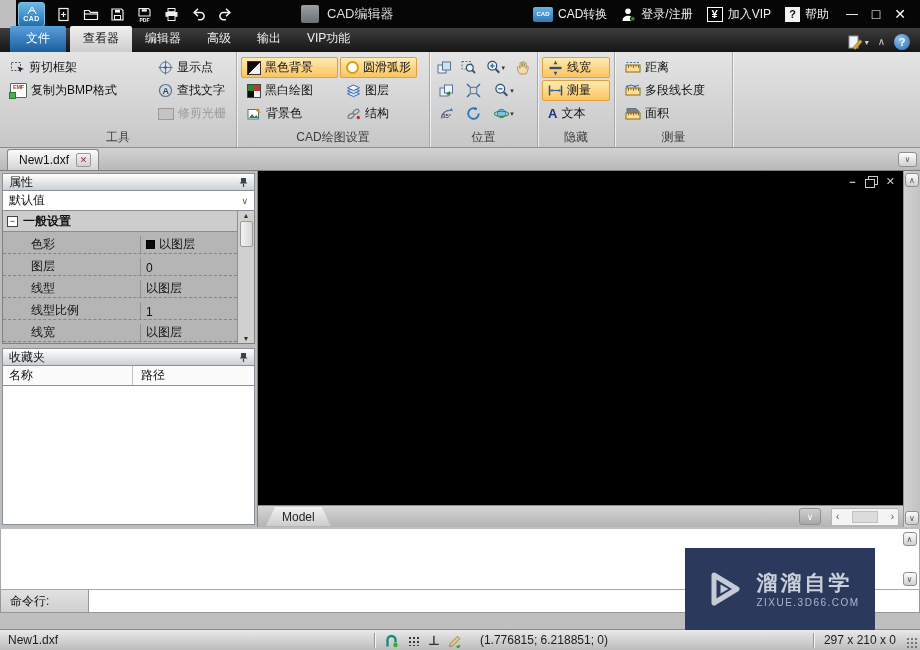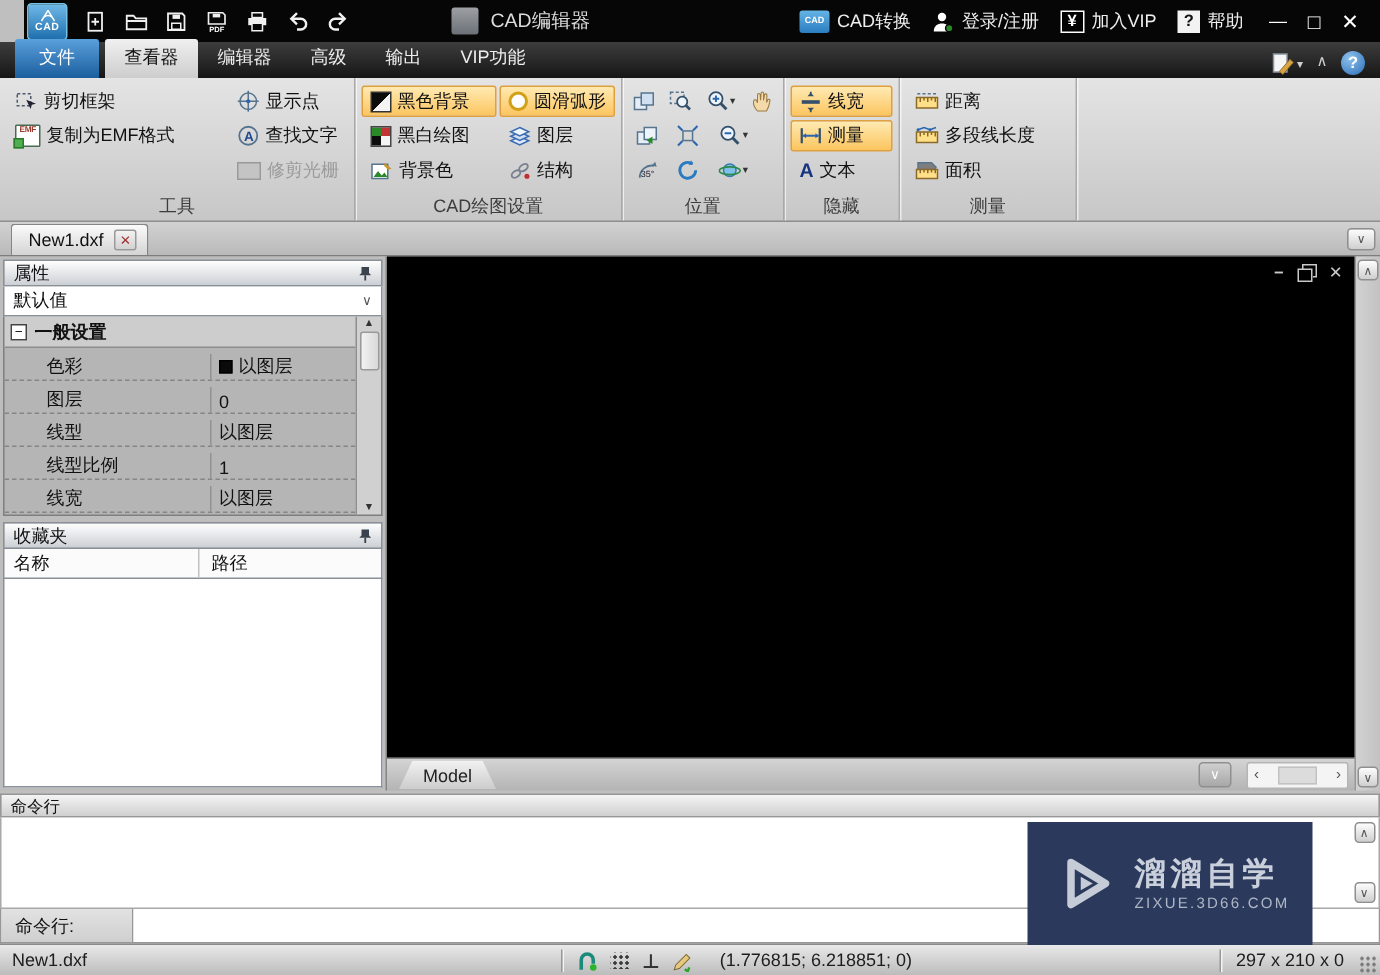--- a/index.html
+++ b/index.html
@@ -241,21 +241,21 @@
                 <rect x="1.5" y="2.5" width="9" height="8" fill="none" stroke="#4a5a6a" stroke-dasharray="2 1.5"></rect>
                 <path d="M7.5 6.5l6.5 2.6-2.8.7-.8 2.8z" fill="#223"></path>
               </svg>
             <span>剪切框架</span>
           </div>
           <div class="rbtn">
             <span class="fbadge">
                 <b>EMF</b>
                 <i></i>
               </span>
-            <span>复制为EMF格式</span>
+            <span>复制为BMP格式</span>
           </div>
         </div>
         <div class="rcol">
           <div class="rbtn">
             <svg width="15" height="15" viewBox="0 0 15 15">
                 <circle cx="7.5" cy="7.5" r="5.5" fill="none" stroke="#56748e"></circle>
                 <path d="M7.5 .5v14M.5 7.5h14" stroke="#56748e"></path>
                 <circle cx="7.5" cy="7.5" r="1.4" fill="#2a66b0"></circle>
               </svg>
             <span>显示点</span>
@@ -269,21 +269,21 @@
           </div>
           <div class="rbtn dis">
             <span class="trim-ic"></span>
             <span>修剪光栅</span>
           </div>
         </div>
       </div>
       <div class="rcaption">工具</div>
     </div>
 
-    <div class="rgroup" style="width:178px">
+    <div class="rgroup" style="width:193px">
       <div class="rcols">
         <div class="rcol" style="width:97px">
           <div class="rbtn on">
             <span class="sq-blackbg"></span>
             <span>黑色背景</span>
           </div>
           <div class="rbtn">
             <span class="sq-bw"></span>
             <span>黑白绘图</span>
           </div>
@@ -560,21 +560,20 @@
       </div>
     </div>
 
     <div id="vscroll">
       <span class="sbtn">∧</span>
       <span class="sbtn">∨</span>
     </div>
   </div>
 
   <div id="cmdpanel">
-    <div class="cmd-head">命令行</div>
     <div class="cmd-hist">
       <div class="cmd-scroll">
         <span class="sbtn">∧</span>
         <span class="sbtn">∨</span>
       </div>
     </div>
     <div class="cmd-input-row">
       <span class="cmd-label">命令行:</span>
       <input class="cmd-input" type="text" value="" style="">
     </div>

